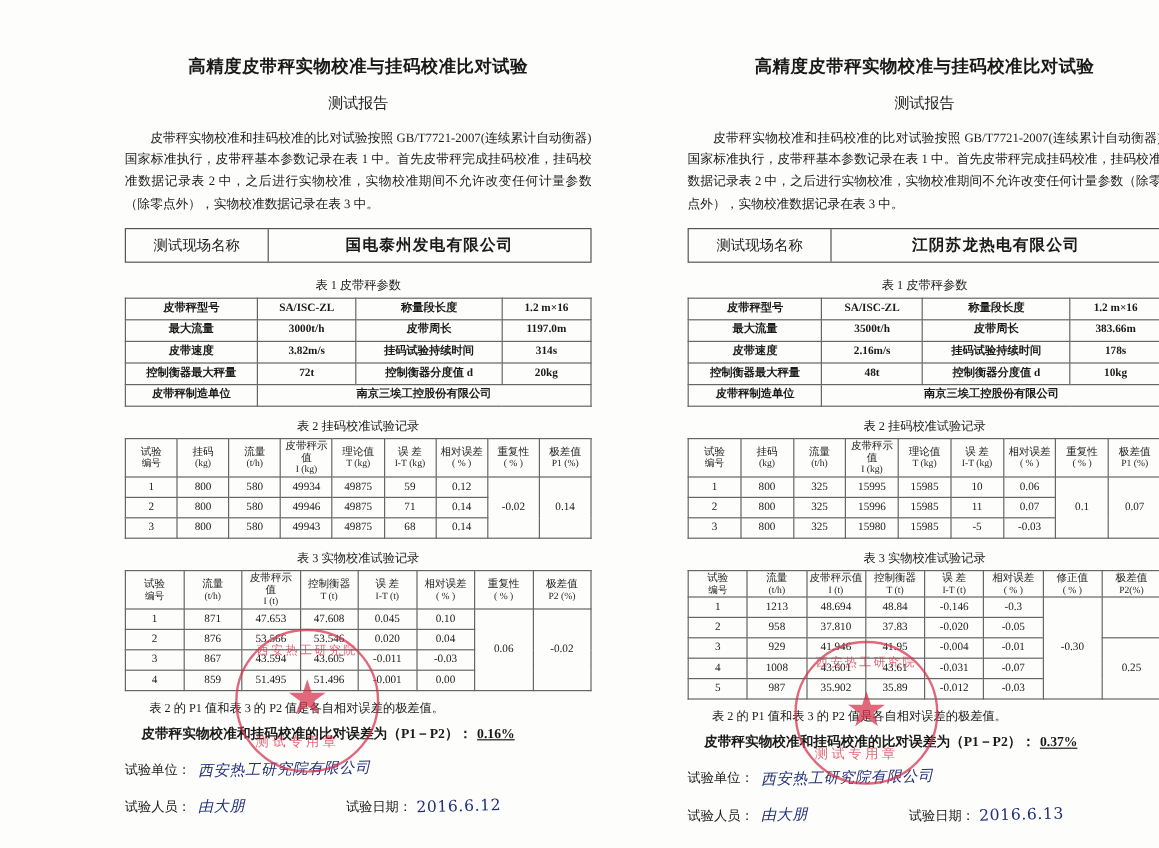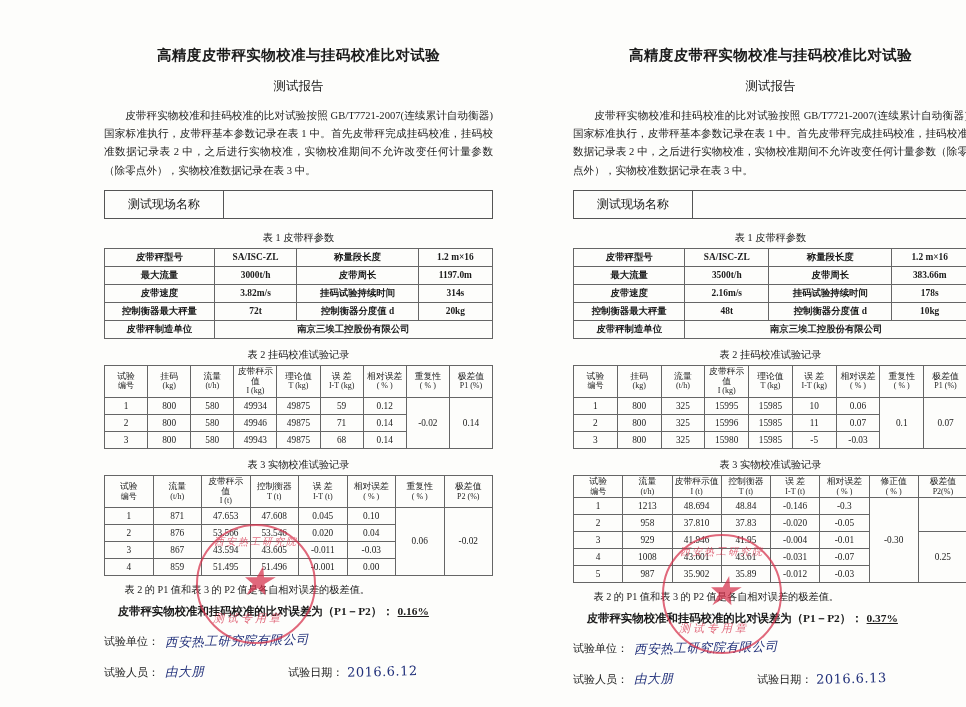--- a/index.html
+++ b/index.html
@@ -139,21 +139,20 @@
     display:inline-block;
   }
   
   .stamp{
     position:absolute;
     width:116px;height:116px;
     border:2.4px solid #d6304a;
     border-radius:50%;
     opacity:.72;
     pointer-events:none;
-    font-style:italic;
   }
   .stamp .star{
     position:absolute;left:50%;top:50%;
     transform:translate(-50%,-55%);
     color:#d6304a;
     font-size:40px;
     line-height:1;
   }
   .stamp .txt{
     position:absolute;
@@ -180,20 +179,21 @@
 
 <div class="page">
 
   <div class="doc left">
     <div class="title">高精度皮带秤实物校准与挂码校准比对试验</div>
     <div class="subtitle">测试报告</div>
     <div class="para">皮带秤实物校准和挂码校准的比对试验按照 GB/T7721-2007(连续累计自动衡器)国家标准执行，皮带秤基本参数记录在表 1 中。首先皮带秤完成挂码校准，挂码校准数据记录表 2 中，之后进行实物校准，实物校准期间不允许改变任何计量参数（除零点外），实物校准数据记录在表 3 中。</div>
 
     <div class="site-box">
       <div class="site-label">测试现场名称</div>
+      <div class="site-value">国电泰州发电有限公司</div>
     </div>
 
     <div class="tbl-cap">表 1  皮带秤参数</div>
     <table class="t1">
         <tbody>
           <tr>
             <td class="lbl" style="width:27%">皮带秤型号</td>
             <td class="val" style="width:20%">SA/ISC-ZL</td>
             <td class="lbl" style="width:30%">称量段长度</td>
             <td class="val">1.2 m×16</td>
@@ -342,20 +342,21 @@
     </div>
   </div>
 
   <div class="doc right">
     <div class="title">高精度皮带秤实物校准与挂码校准比对试验</div>
     <div class="subtitle">测试报告</div>
     <div class="para">皮带秤实物校准和挂码校准的比对试验按照 GB/T7721-2007(连续累计自动衡器)国家标准执行，皮带秤基本参数记录在表 1 中。首先皮带秤完成挂码校准，挂码校准数据记录表 2 中，之后进行实物校准，实物校准期间不允许改变任何计量参数（除零点外），实物校准数据记录在表 3 中。</div>
 
     <div class="site-box">
       <div class="site-label">测试现场名称</div>
+      <div class="site-value">江阴苏龙热电有限公司</div>
     </div>
 
     <div class="tbl-cap">表 1  皮带秤参数</div>
     <table class="t1">
         <tbody>
           <tr>
             <td class="lbl" style="width:27%">皮带秤型号</td>
             <td class="val" style="width:20%">SA/ISC-ZL</td>
             <td class="lbl" style="width:30%">称量段长度</td>
             <td class="val">1.2 m×16</td>

